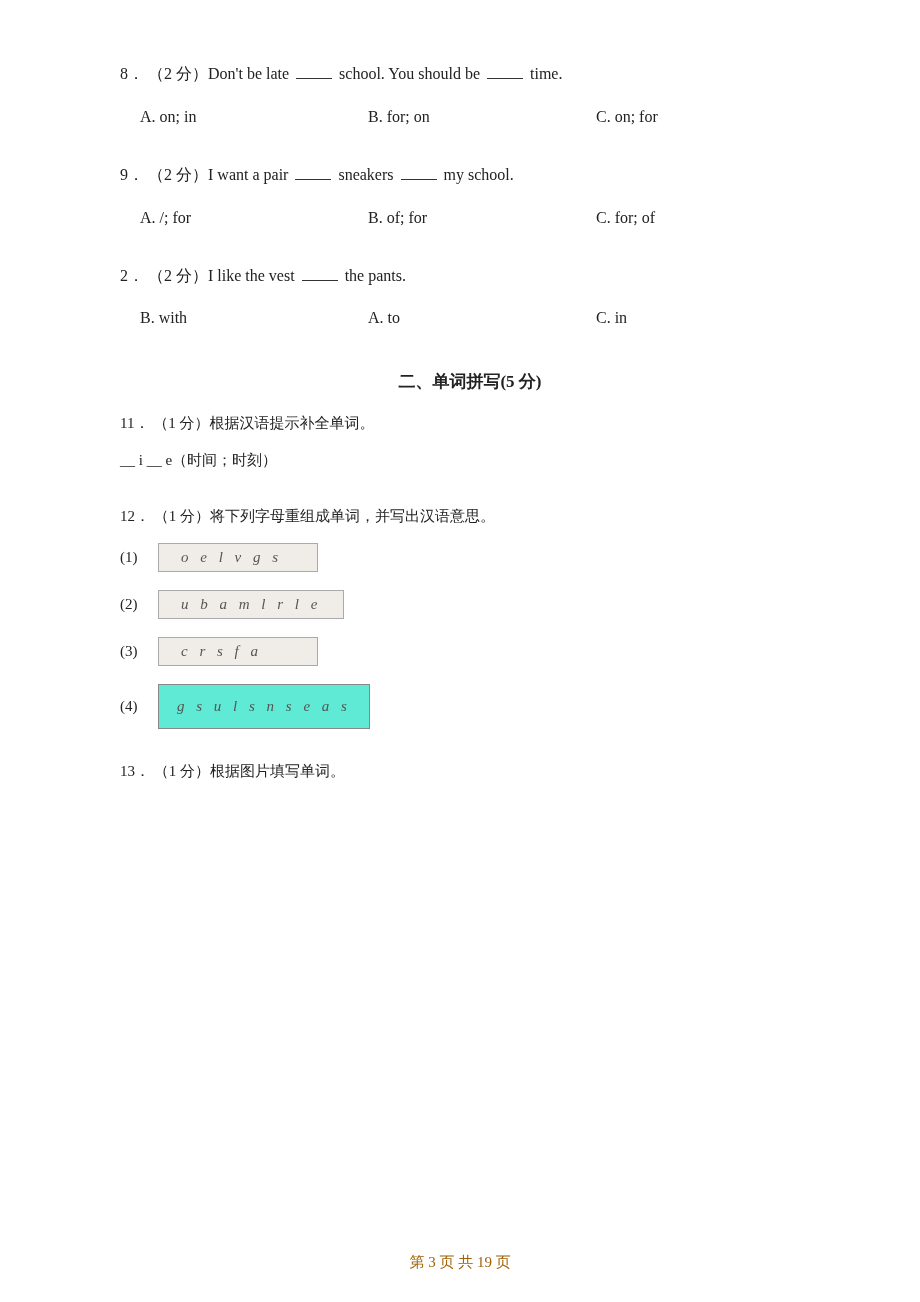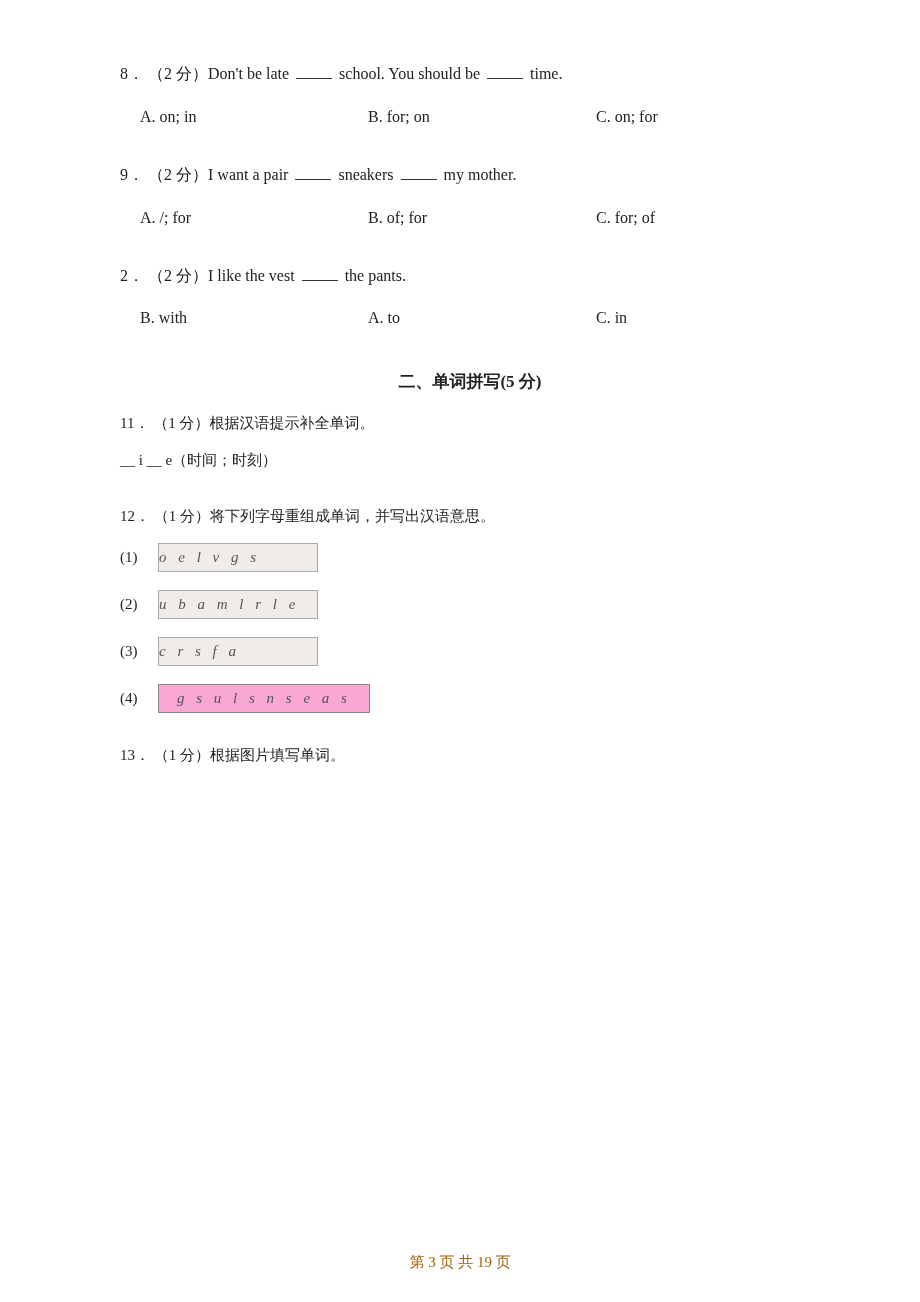--- a/index.html
+++ b/index.html
@@ -60,32 +60,32 @@
       margin: 12px 0 18px 0;
     }
     .word-box-label {
       font-size: 15px;
       margin-right: 10px;
       min-width: 28px;
     }
     .word-box {
       border: 1.5px solid #aaa;
       background: #f0ede8;
-      padding: 5px 0;
+      padding: 5px 22px;
       font-size: 15px;
       font-style: italic;
       letter-spacing: 4px;
       color: #555;
       min-width: 160px;
       display: inline-block;
     }
     .word-box-green {
       border: 1.5px solid #888;
-      background: #f9a8d4;
-      padding: 5px 18px;
+      background: #5eead4;
+      padding: 13px 18px;
       font-size: 15px;
       font-style: italic;
       letter-spacing: 4px;
       color: #555;
       min-width: 200px;
       display: inline-block;
     }
     .page-footer {
       position: absolute;
       bottom: 30px;
@@ -132,21 +132,21 @@
     </div>
   </div>
 
   <div class="question-block">
     <div class="question-text">
       <span>9</span>．
       <span>（2 分）I want a pair</span>
       <span class="blank"></span>
       <span>sneakers</span>
       <span class="blank"></span>
-      <span>my mother.</span>
+      <span>my school.</span>
     </div>
     <div class="options-row">
       <div class="option">
         <span>A. </span>
         <span>/; for</span>
       </div>
       <div class="option">
         <span>B. </span>
         <span>of; for</span>
       </div>

